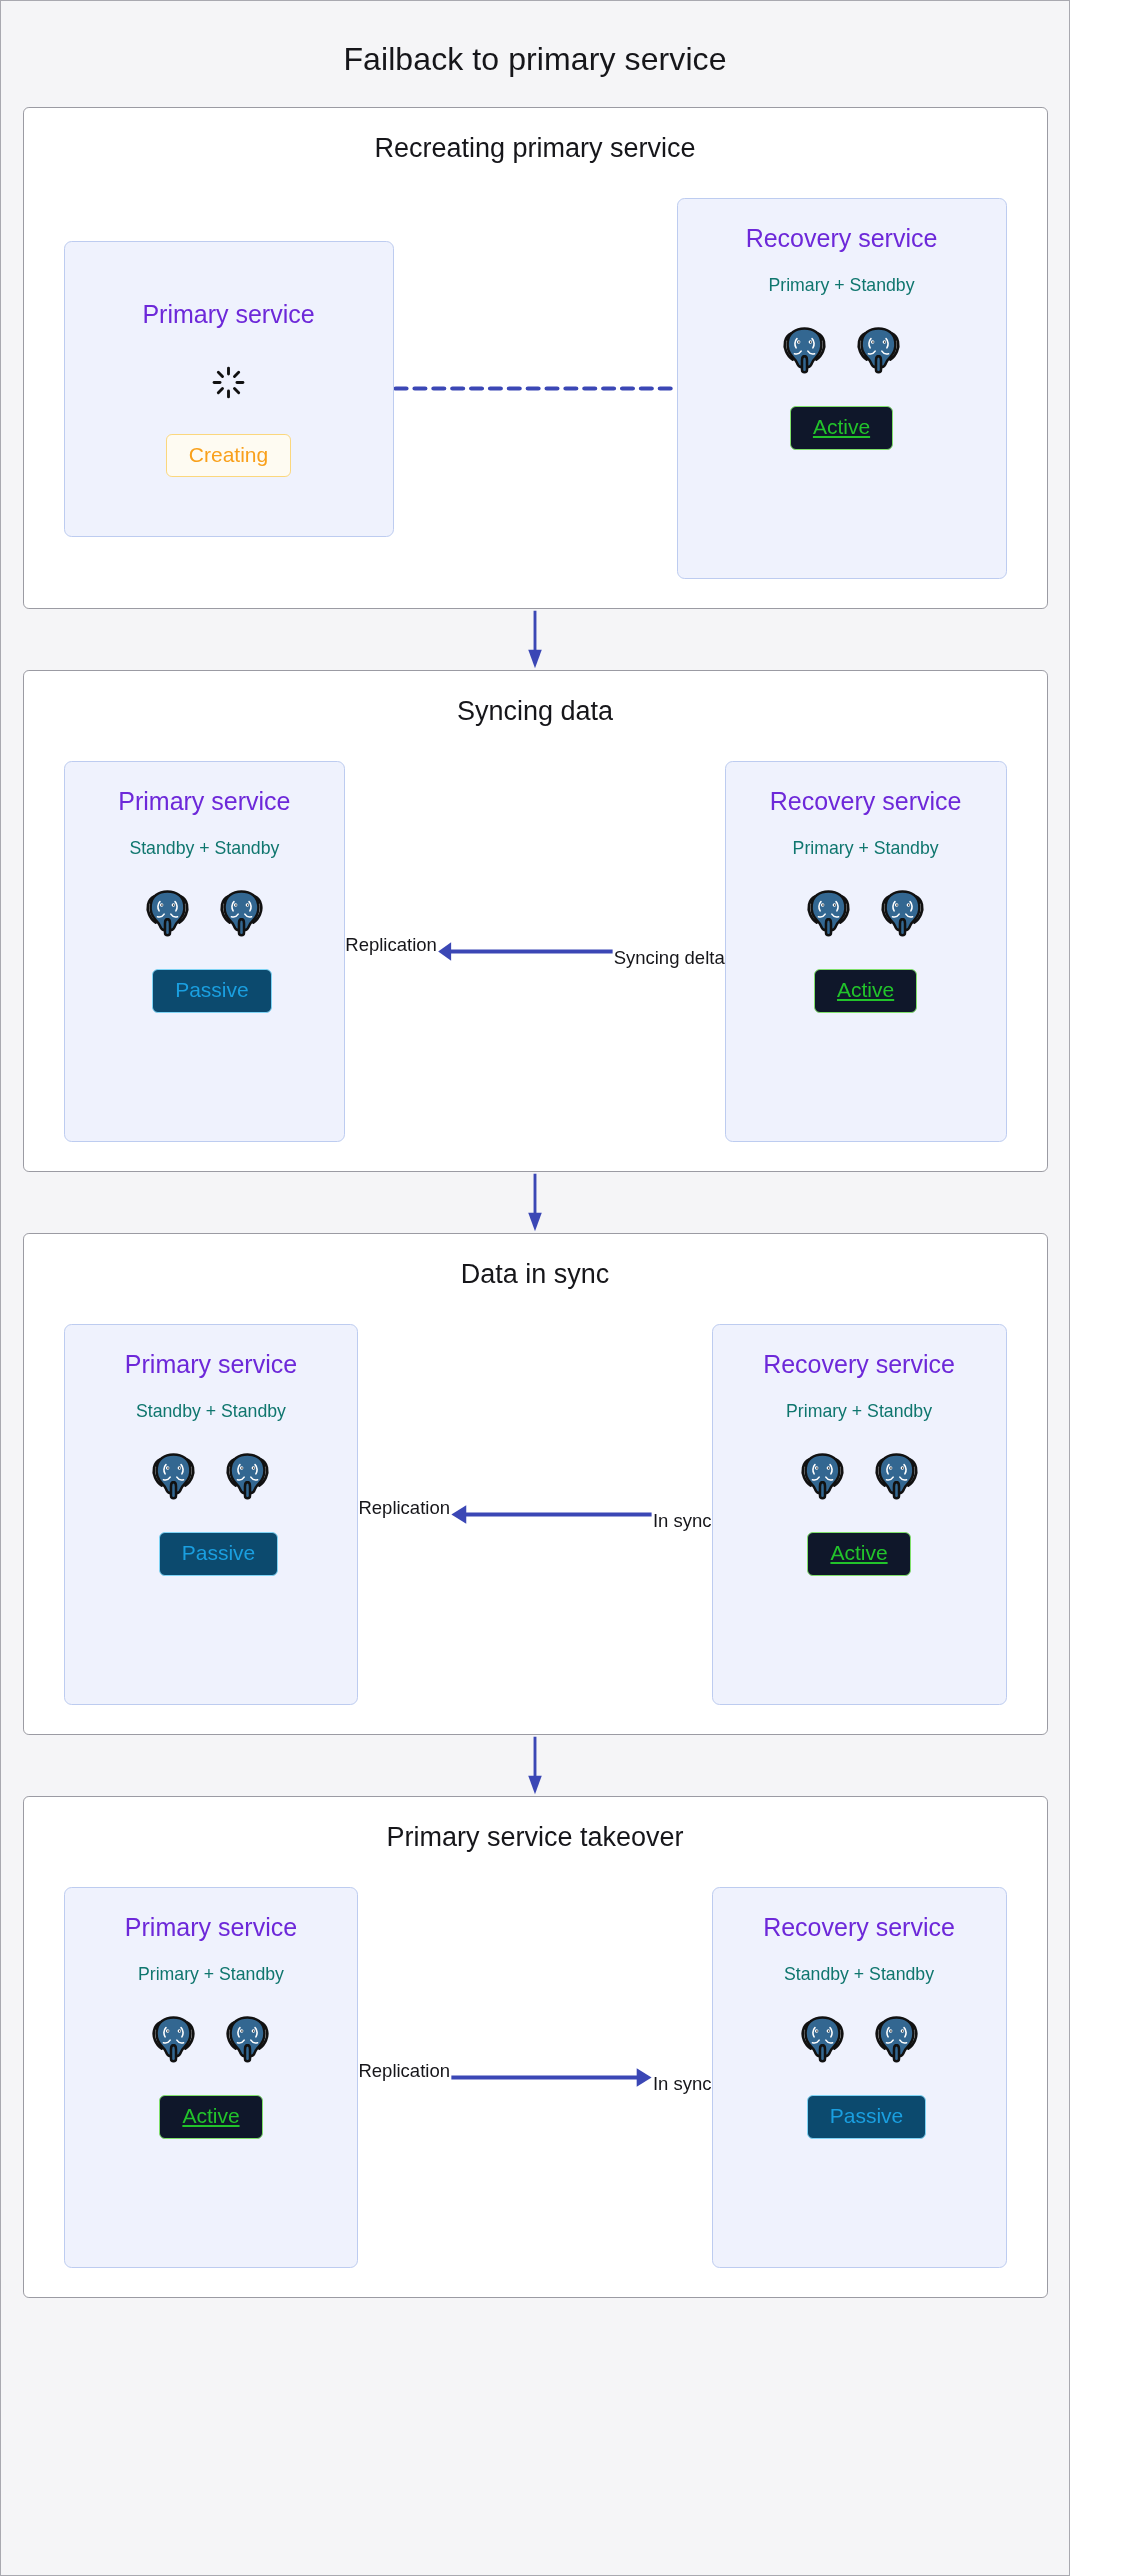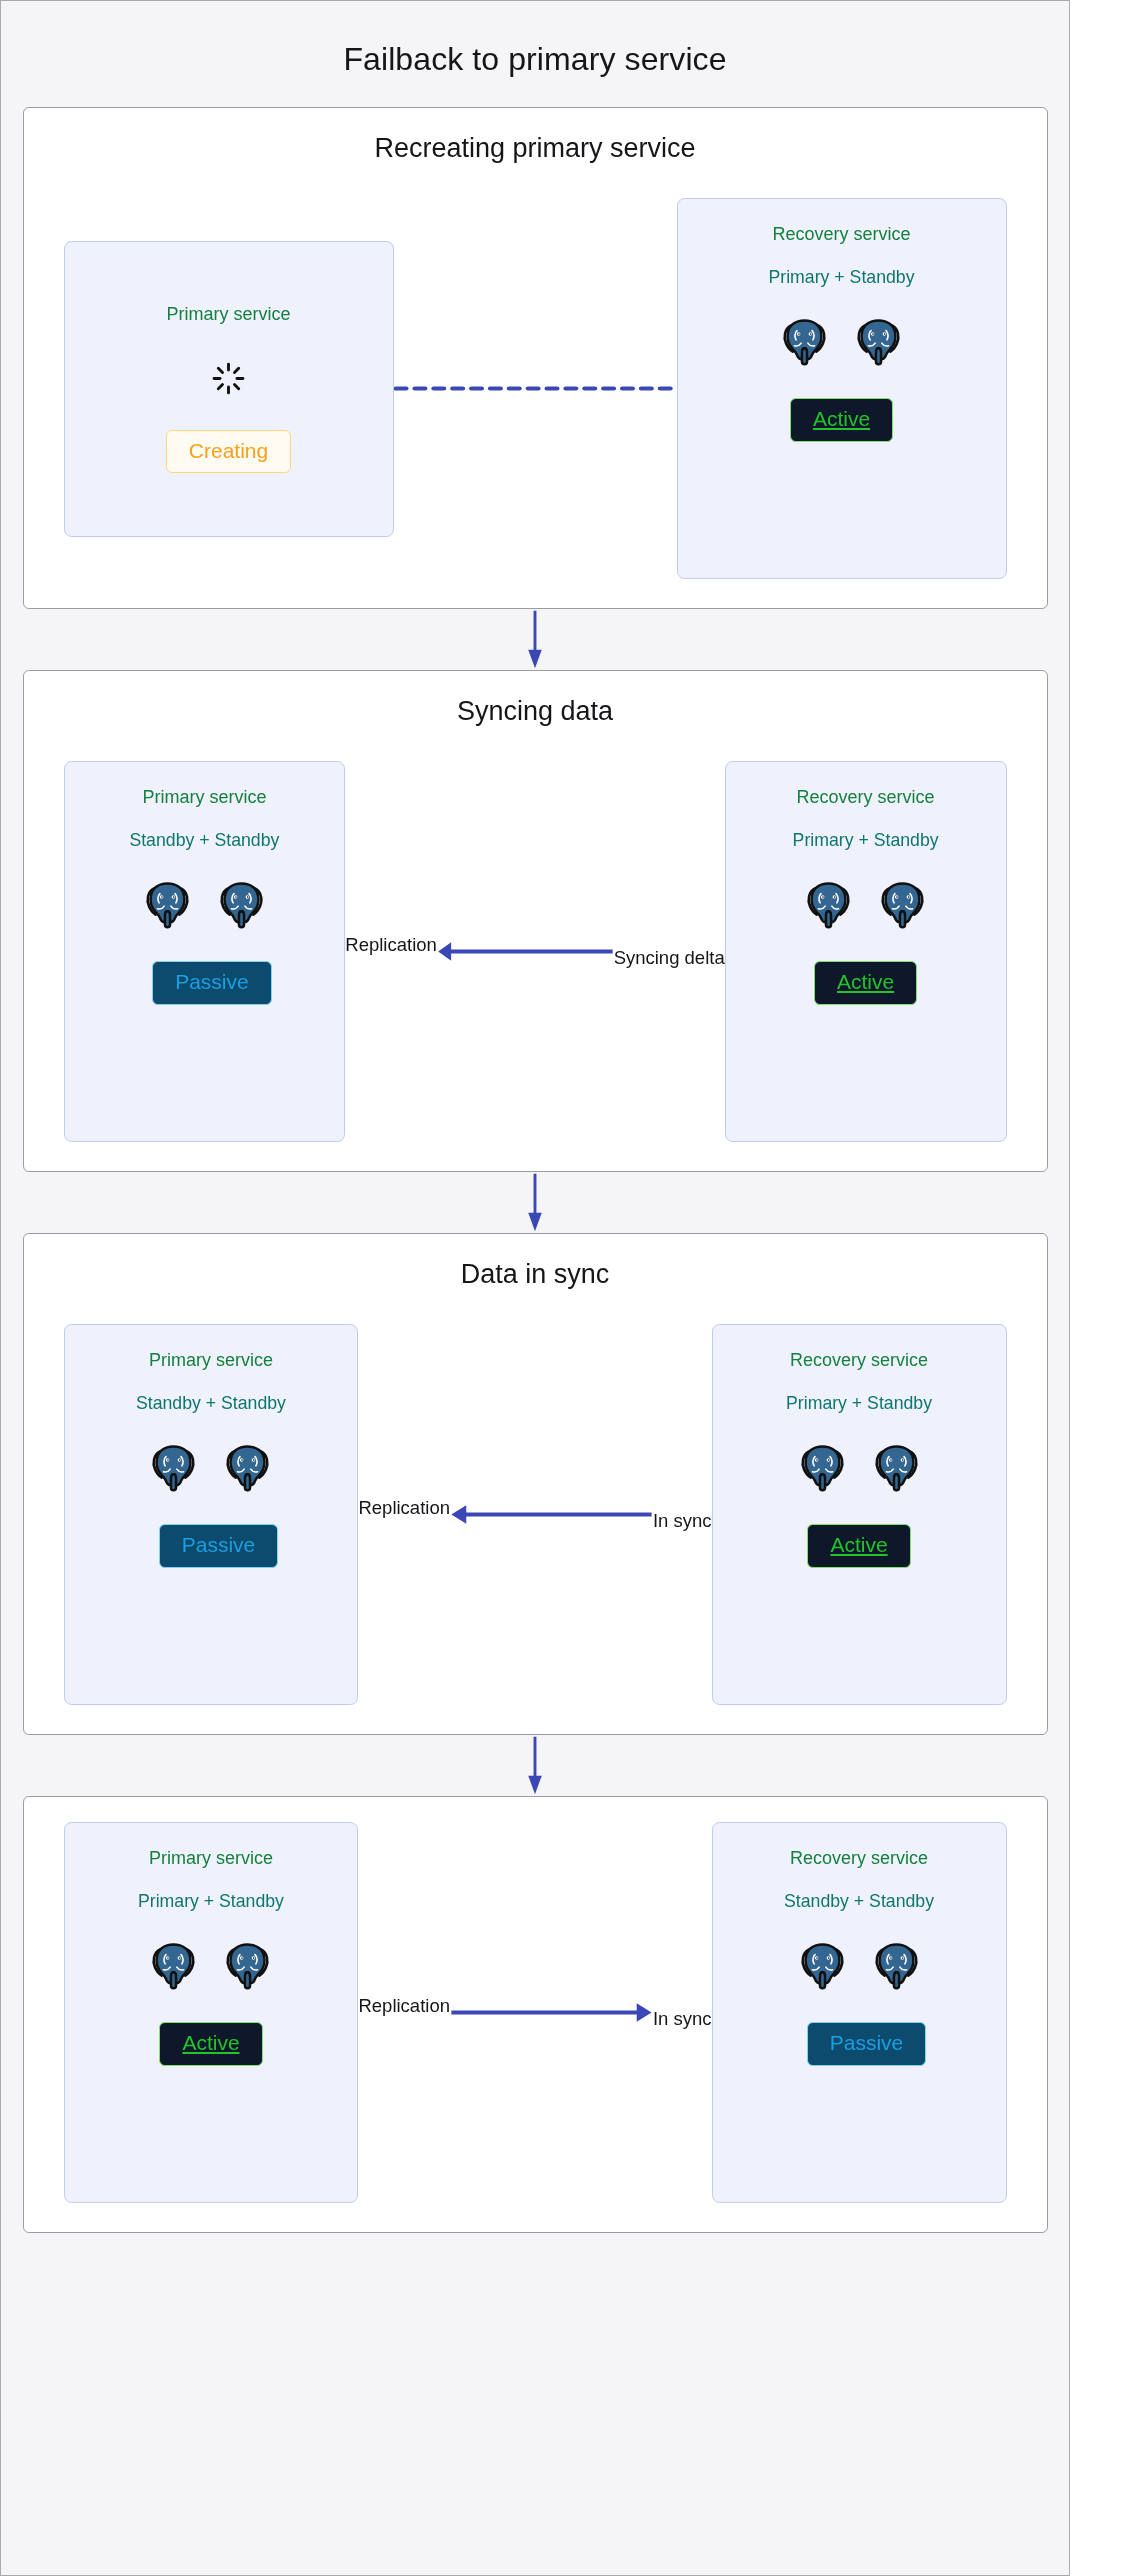--- a/index.html
+++ b/index.html
@@ -81,23 +81,23 @@
     border-radius: 7.6px;
     padding: 25px 15px 25px 15px;
     display: flex;
     flex-direction: column;
     align-items: center;
   }
   .service-card.tall  { min-height: 381px; justify-content: flex-start; }
   .service-card.short { min-height: 296px; justify-content: center; }
 
   .service-name {
-    font-size: 18px;
+    font-size: 25px;
     font-weight: 400;
-    color: #15803d;
+    color: #6d28d9;
     text-align: right;
     white-space: nowrap;
   }
 
   .service-sub {
     font-size: 17.7px;
     font-weight: 400;
     color: #0f766e;
     text-align: left;
     margin-top: 22px;
@@ -517,20 +517,21 @@
           </div>
         </div>
       </div>
       <div class="connector">
         <svg width="22" height="61" viewBox="0 0 26 72">
           <line x1="13" y1="2" x2="13" y2="54" stroke="#3b47b5" stroke-width="3.4"></line>
           <path d="M13 70 L5 48 L21 48 Z" fill="#3b47b5"></path>
         </svg>
       </div>
       <div class="stage">
+        <div class="stage-title">Primary service takeover</div>
         <div class="stage-body">
           <div class="service-card tall">
             <div class="service-name">Primary service</div>
             <div class="service-sub">Primary + Standby</div>
             <div class="node-row">
               <svg width="47" height="49" viewBox="0 0 56 58">
                 <g stroke="#111111" stroke-width="3.2" stroke-linejoin="round" stroke-linecap="round" fill="#ffffff">
                   <path d="M12 10 C4 14 3 24 6 31 C8 36 11 39 14 41"></path>
                   <path d="M44 10 C52 14 53 24 50 31 C48 36 45 39 42 41"></path>
                 </g>

